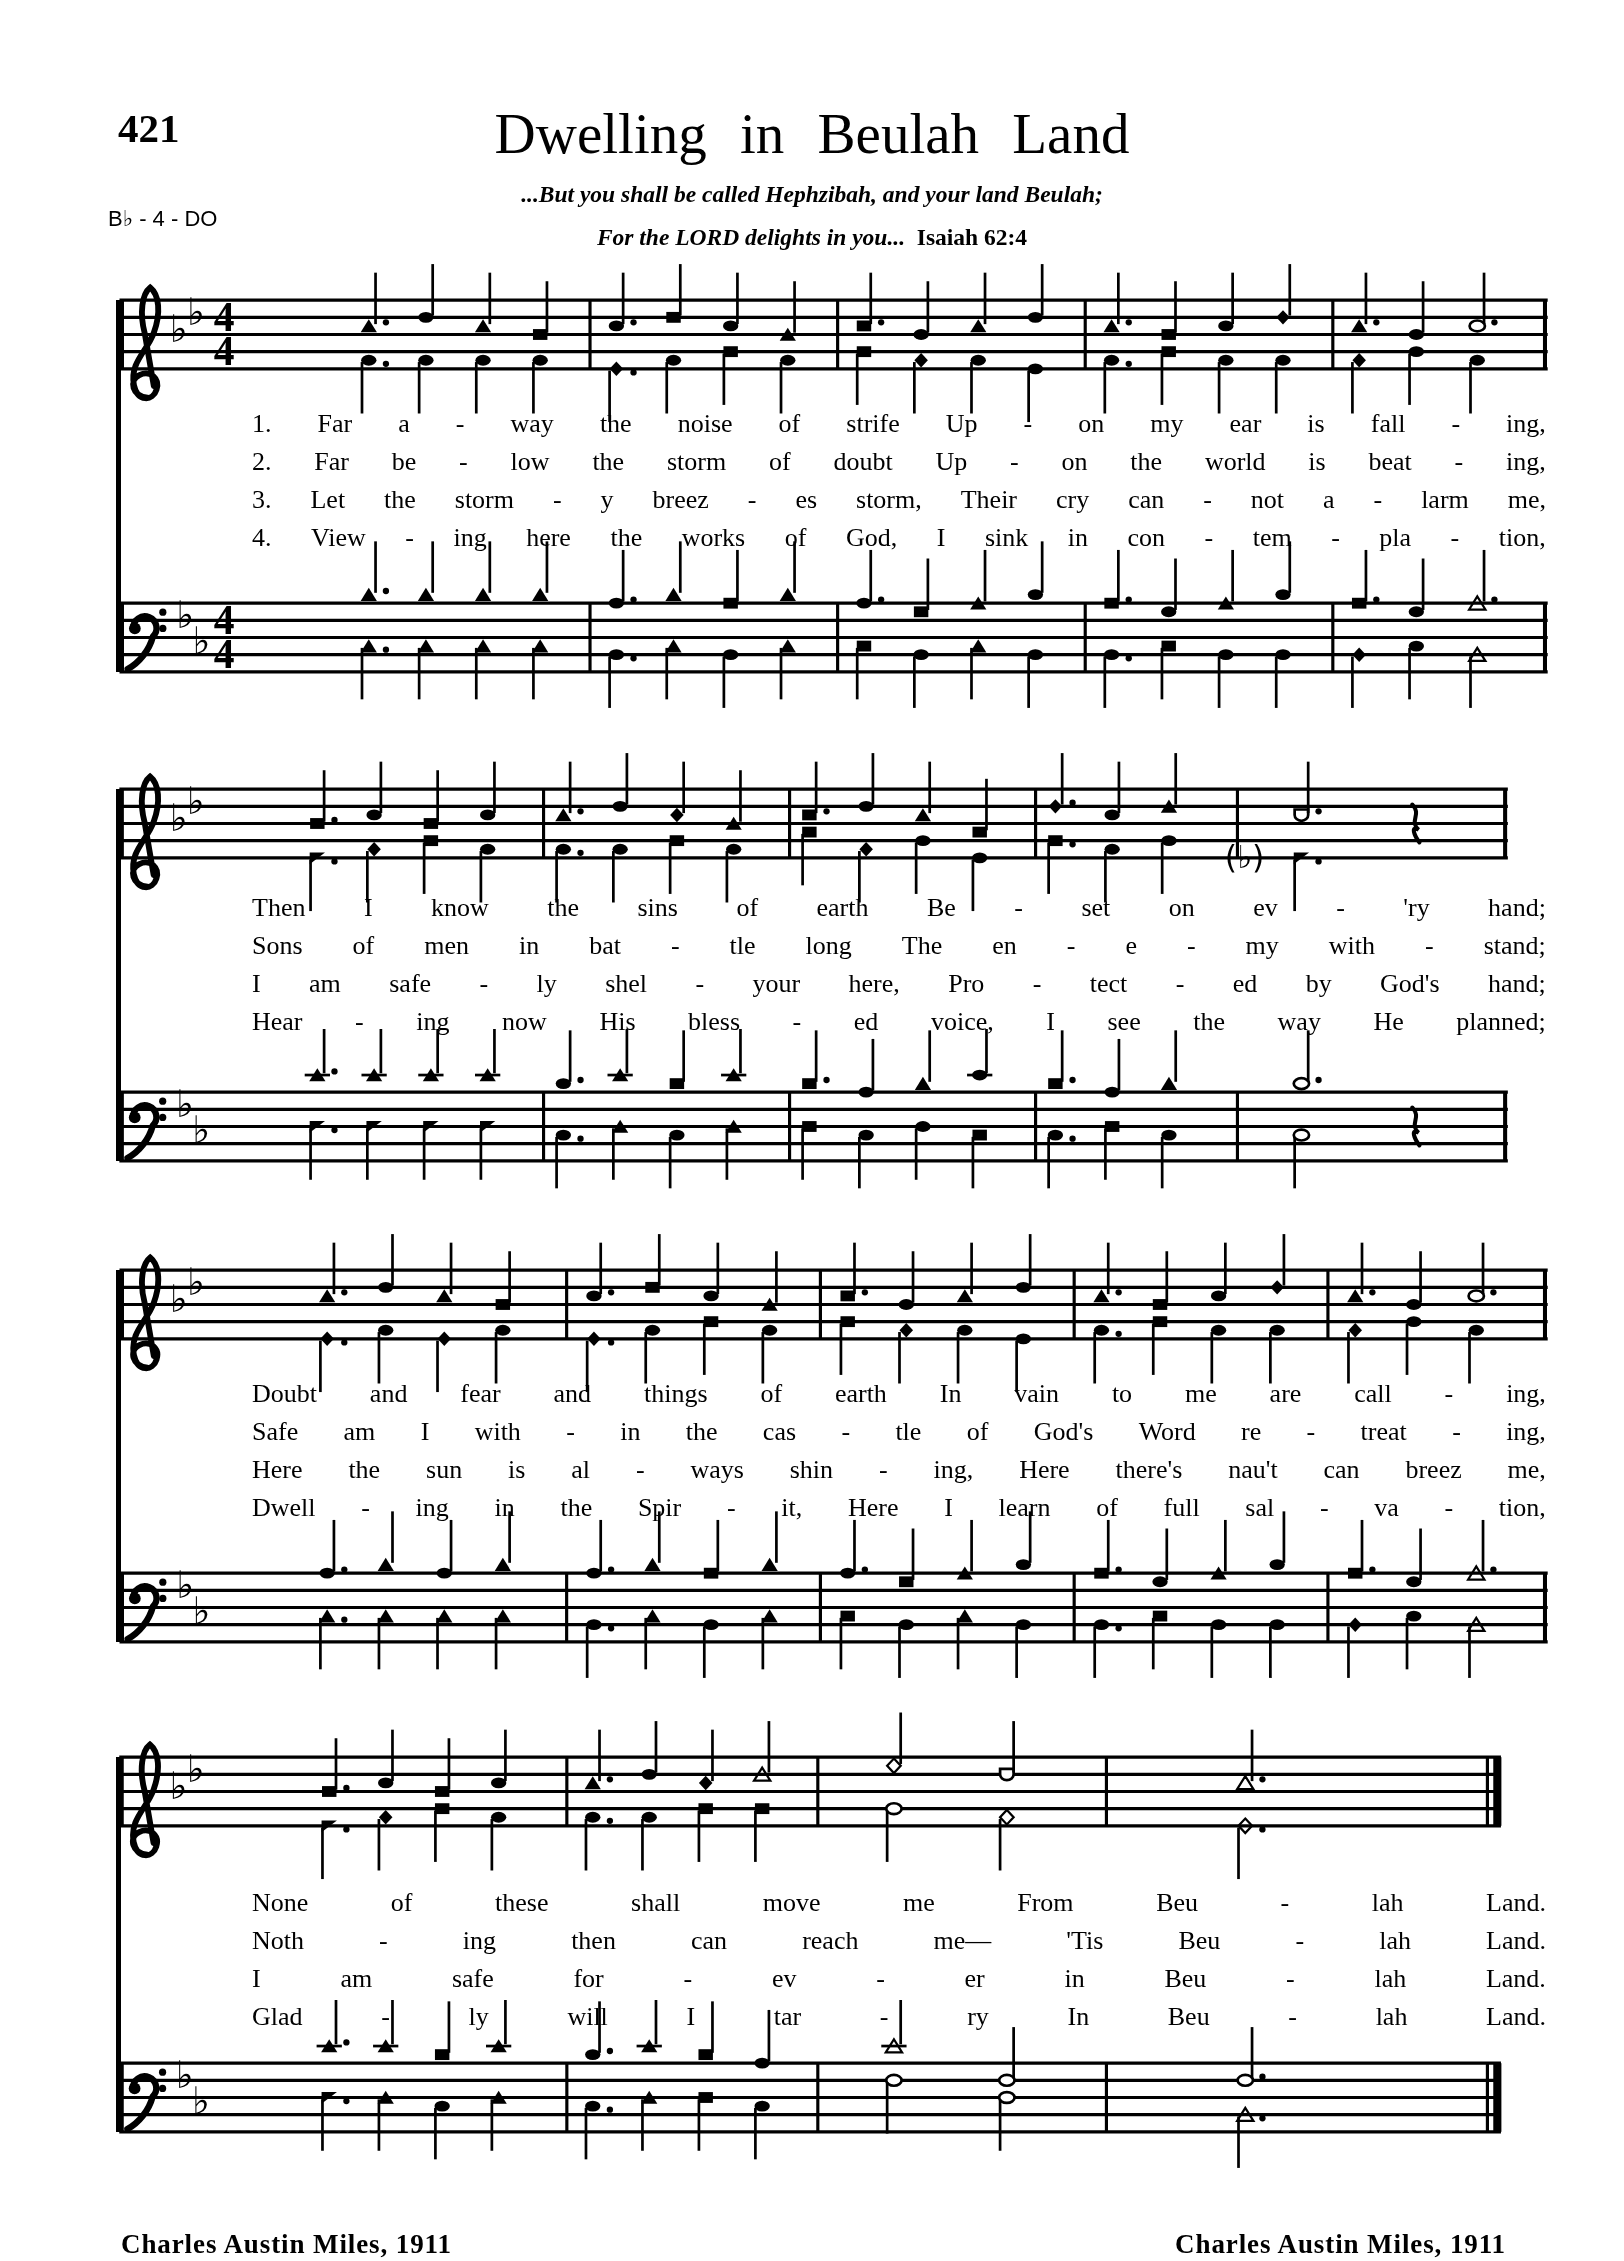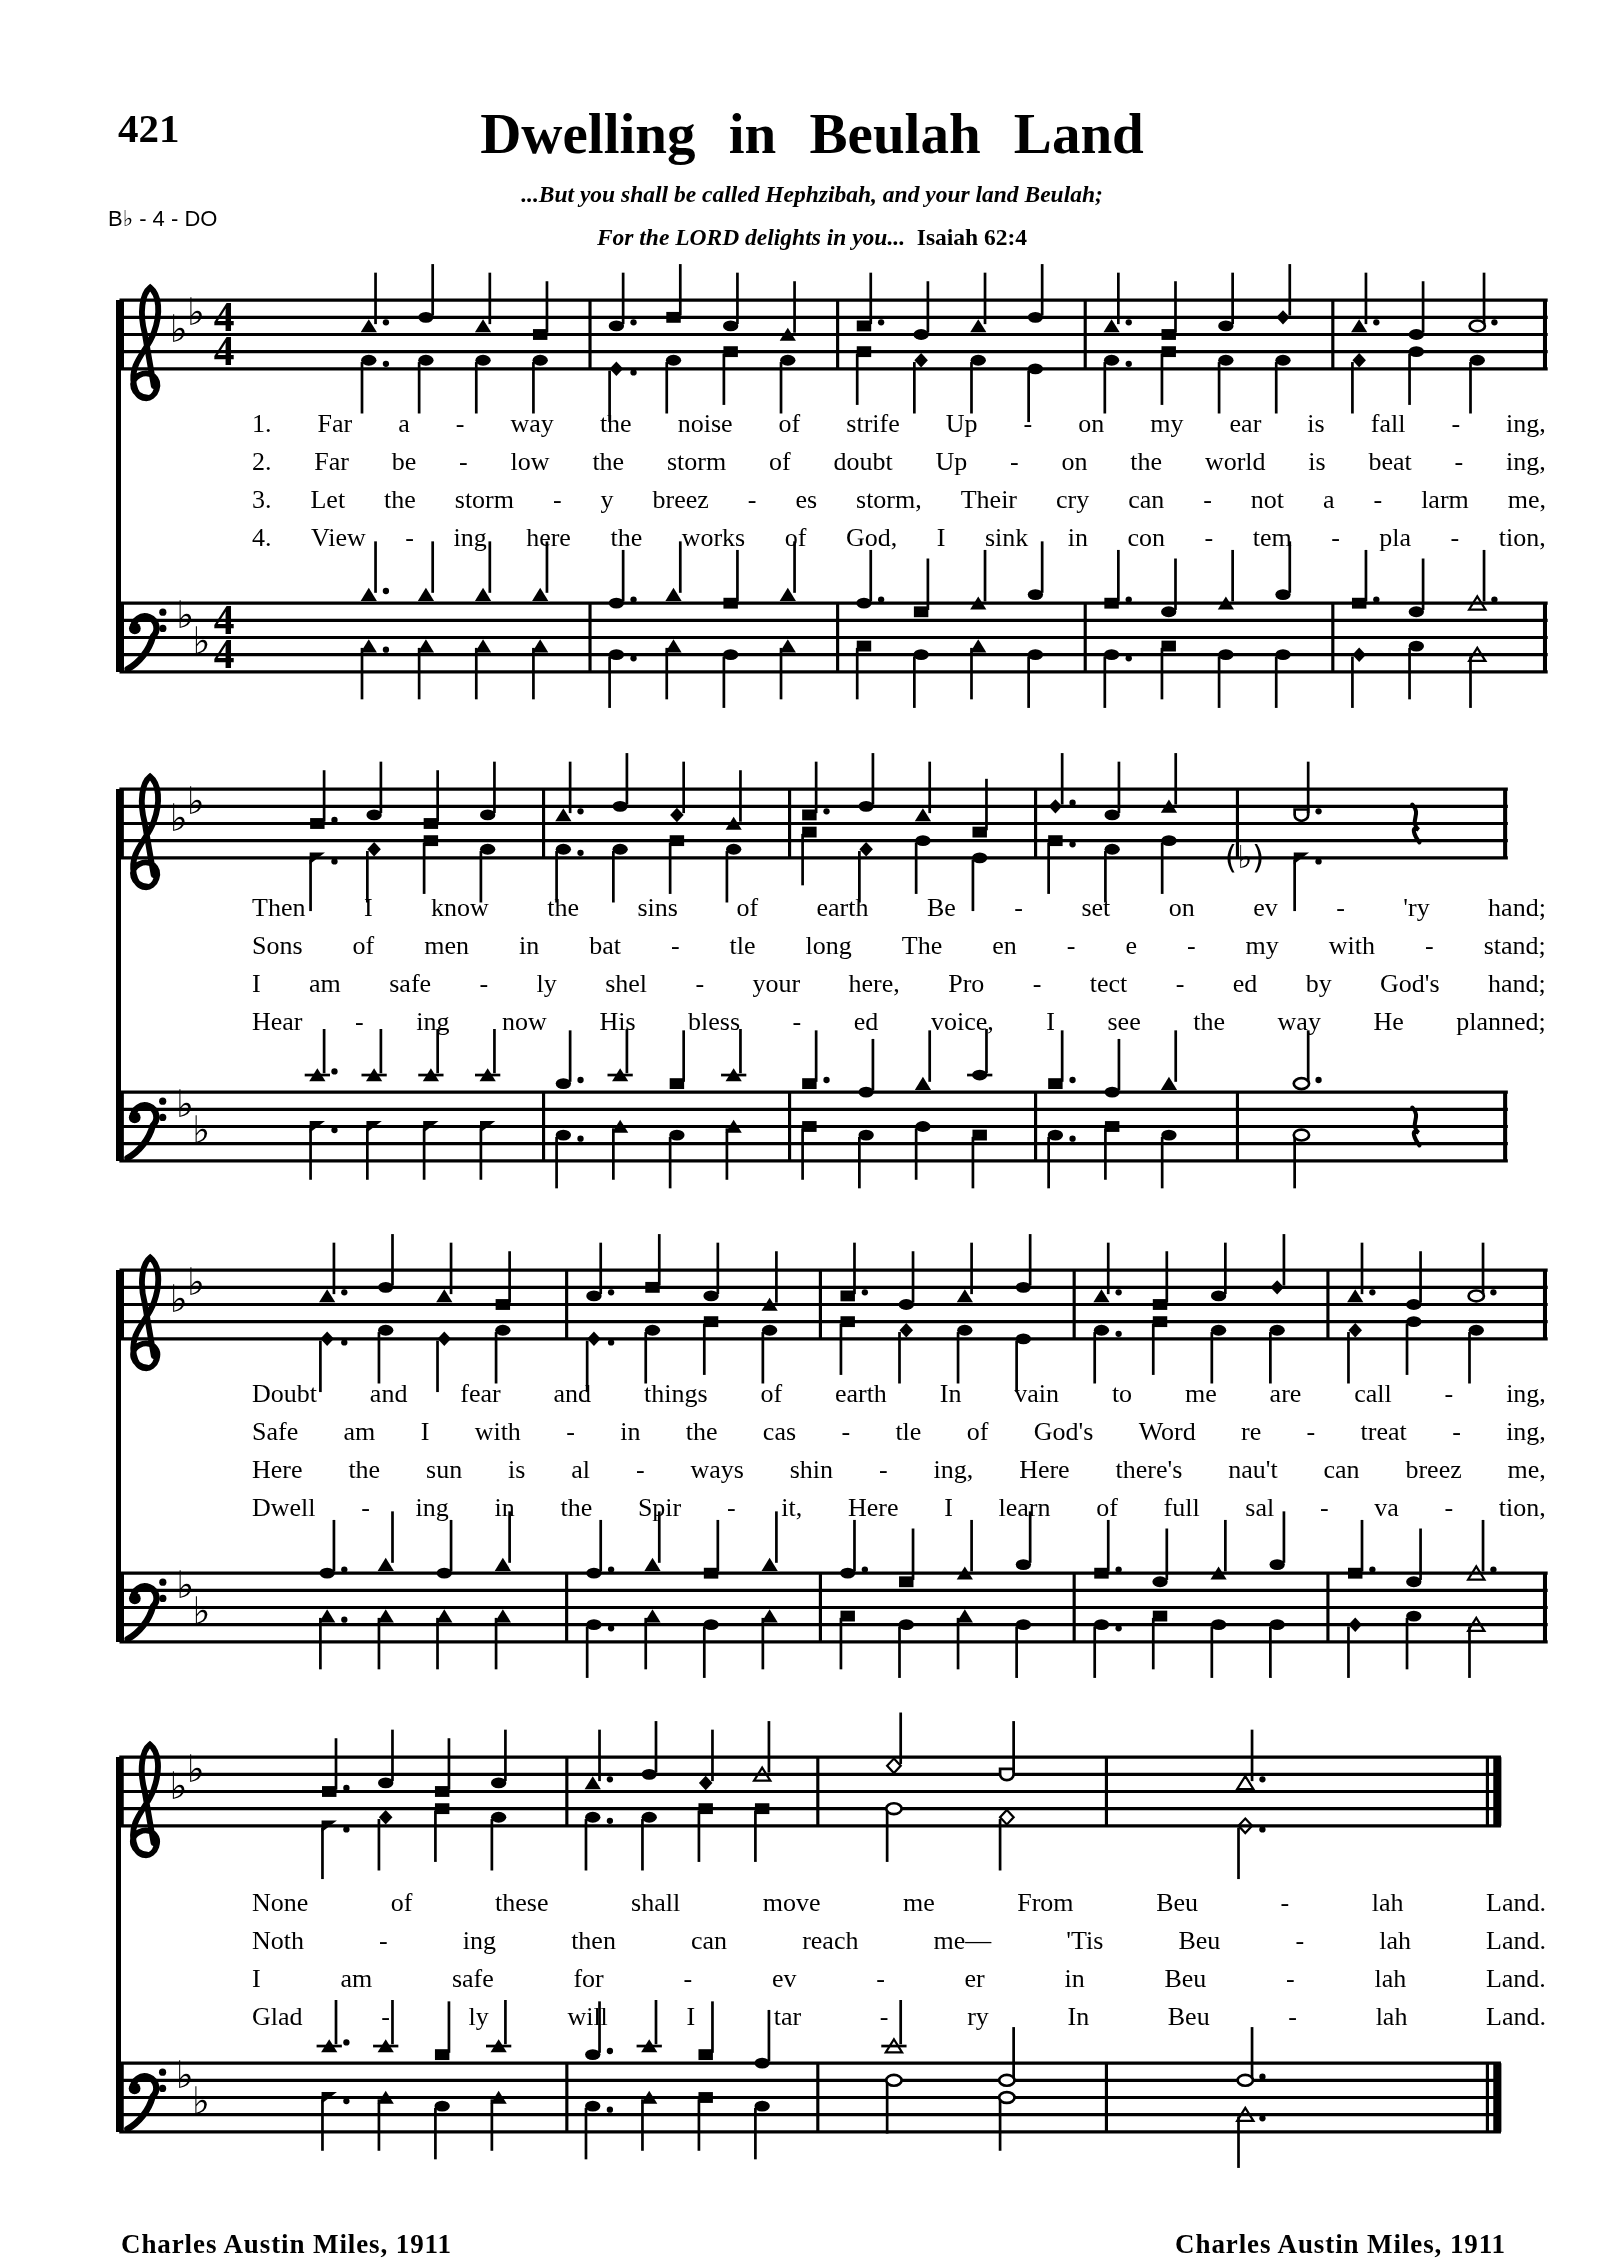--- a/index.html
+++ b/index.html
@@ -8,21 +8,21 @@
     font-family:"Liberation Serif","DejaVu Serif",serif;color:#000;
     overflow:hidden;
   }
   .abs{position:absolute;}
   .hymn-number{
     left:118px;top:108px;font-size:41px;font-weight:bold;line-height:1;
     font-family:"Liberation Serif","DejaVu Serif",serif;
   }
   .title{
     left:0;top:105px;width:1624px;text-align:center;font-size:57px;
-    font-weight:bold;line-height:1;word-spacing:19px;margin:0;
+    font-weight:normal;line-height:1;word-spacing:19px;margin:0;
   }
   .subtitle1{
     left:0;top:182px;width:1624px;text-align:center;
     font-size:23.5px;font-style:italic;font-weight:bold;line-height:1.1;
   }
   .subtitle2{
     left:0;top:225px;width:1624px;text-align:center;
     font-size:23.5px;font-weight:bold;line-height:1.1;
   }
   .subtitle2 .it{font-style:italic;}

